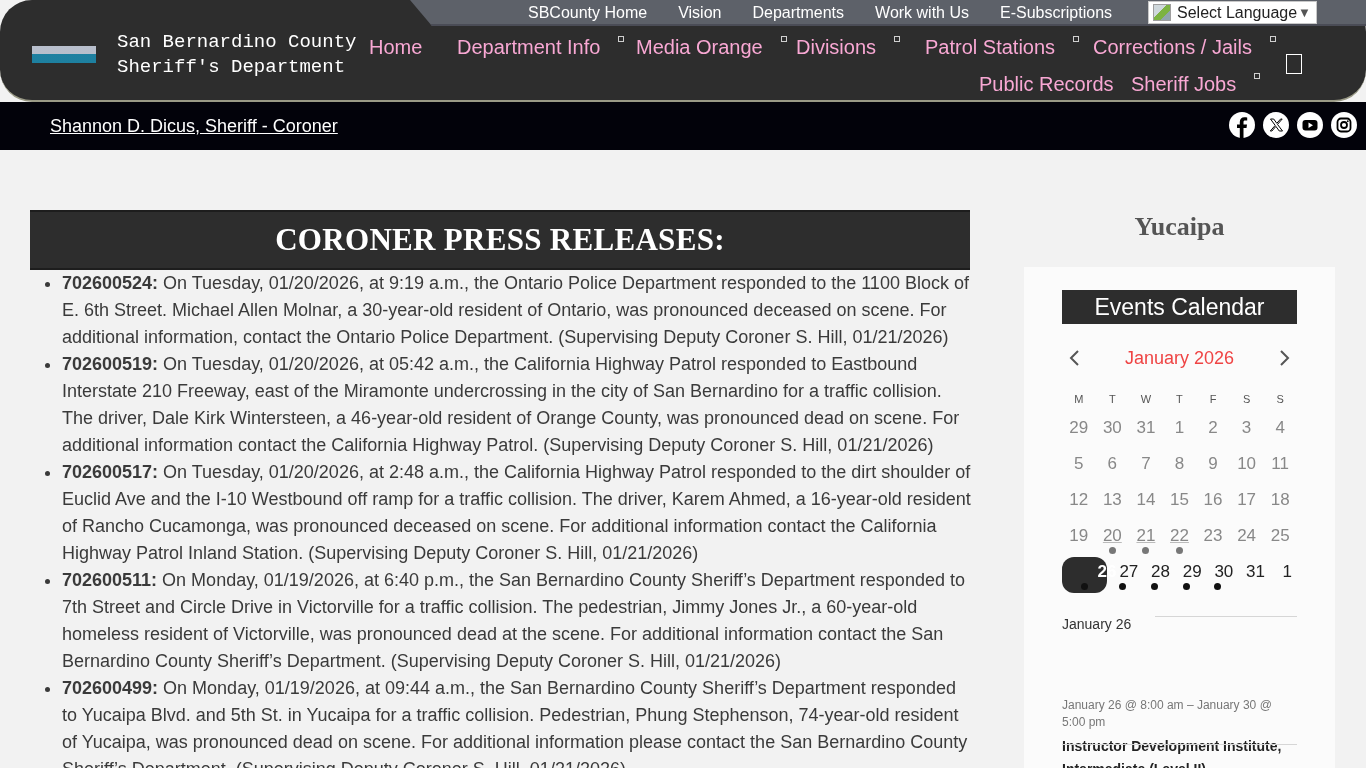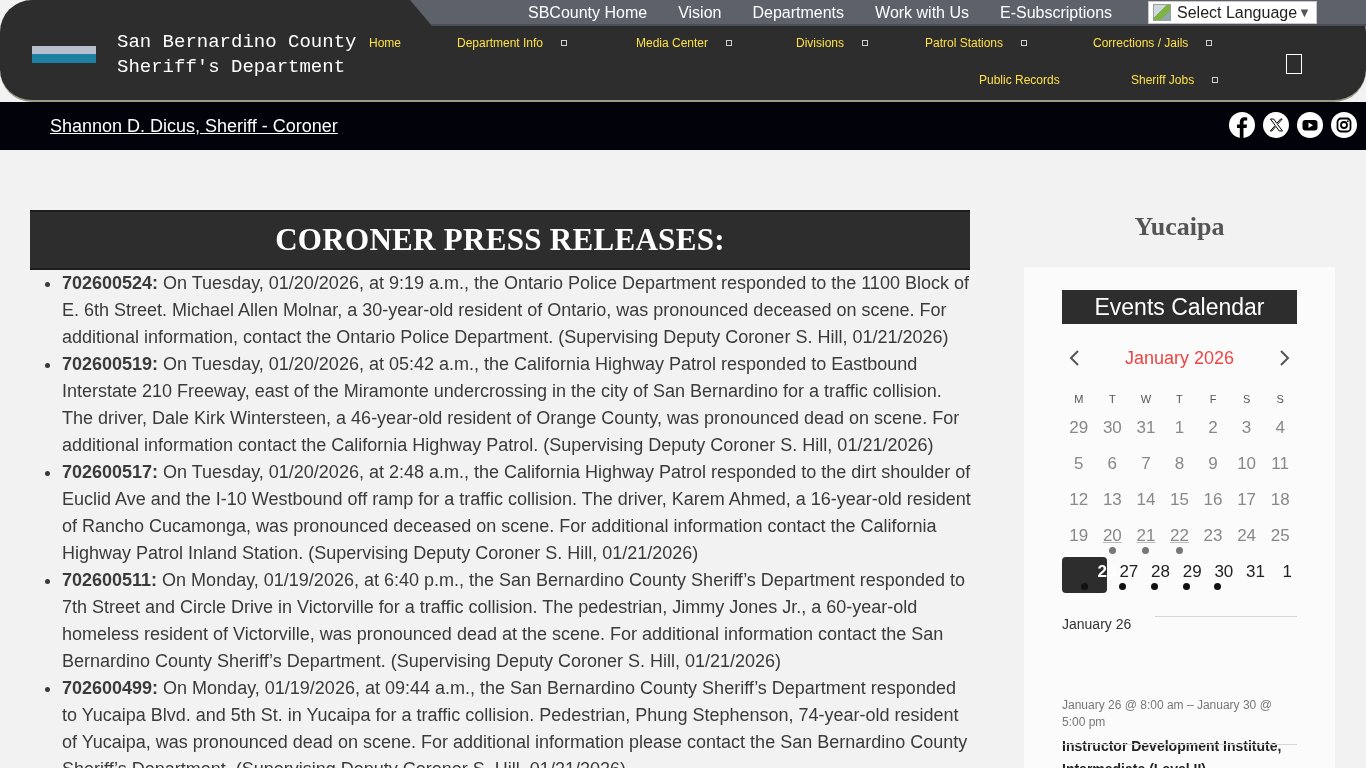--- a/index.html
+++ b/index.html
@@ -14,21 +14,21 @@
     .util-link { color: #ffffff; font-size: 16px; text-decoration: none; margin-right: 31px; white-space: nowrap; }
     .lang-select { position: absolute; left: 1148px; top: 1px; width: 169px; height: 23px; background: #ffffff; border: 1px solid #c8c8c8; display: flex; align-items: center; padding-left: 4px; }
     .lang-icon { width: 18px; height: 17px; background: linear-gradient(135deg, #cfd8dc 0 40%, #7cb342 40% 70%, #90a4ae 70%); border: 1px solid #9e9e9e; margin-right: 6px; }
     .lang-label { font-size: 16px; color: #222; }
     .lang-caret { font-size: 13px; color: #555; margin-left: 1px; }
 
     .logo { position: absolute; left: 32px; top: 46px; width: 64px; height: 17px; background: linear-gradient(180deg, #d0d8e8 0 45%, #1b8fb5 45% 100%); opacity: 0.85; }
     .brand { position: absolute; left: 117px; top: 30px; font-family: Liberation Mono, monospace; color: #ffffff; font-size: 19px; line-height: 25px; }
 
     .main-nav { position: absolute; top: 26px; left: 0; width: 1366px; height: 74px; }
-    .nav-item { position: absolute; color: #fde047; font-size: 12px; white-space: nowrap; display: flex; align-items: center; text-decoration: none; }
+    .nav-item { position: absolute; color: #f9a8d4; font-size: 20px; white-space: nowrap; display: flex; align-items: flex-start; text-decoration: none; }
     .nav-caret { display: inline-block; width: 6px; height: 6px; border: 1px solid #cfcfcf; margin-left: 18px; }
     .menu-toggle { position: absolute; left: 1286px; top: 54px; width: 16px; height: 20px; border: 1.5px solid #ffffff; }
 
     
     .sheriff-bar { position: absolute; top: 102px; left: 0; width: 1366px; height: 48px; background: #02020a; }
     .sheriff-link { position: absolute; left: 50px; top: 14px; color: #ffffff; font-size: 18px; text-decoration: underline; }
     .socials { position: absolute; right: 9px; top: 10px; display: flex; gap: 8px; }
     .social { width: 26px; height: 26px; border-radius: 50%; background: #ffffff; display: flex; align-items: center; justify-content: center; }
     .social svg { display: block; }
 
@@ -47,21 +47,21 @@
     .month-nav { position: absolute; left: 38px; top: 76px; width: 235px; height: 30px; display: flex; align-items: center; justify-content: space-between; }
     .month-arrow { width: 24px; height: 24px; display: flex; align-items: center; justify-content: center; color: #555; }
     .month-label { font-size: 18px; color: #ef4444; }
     .cal-grid { position: absolute; left: 38px; top: 118px; width: 235px; }
     .dow-row { display: flex; height: 28px; align-items: center; }
     .dow { width: 33.57px; text-align: center; font-size: 11px; color: #555; }
     .week-row { display: flex; height: 36px; }
     .day { width: 33.57px; height: 36px; position: relative; display: flex; justify-content: center; padding-top: 5px; font-size: 17px; color: #888; }
     .day.current-month { color: #888; }
     .day.future { color: #222; padding-left: 12px; }
-    .day.today { background: #2d2d2d; color: #ffffff; font-weight: bold; border-radius: 4px; height: 36px; padding-left: 45px; }
+    .day.today { background: #2d2d2d; color: #ffffff; font-weight: bold; border-radius: 12px; height: 36px; padding-left: 45px; }
     .day .dot { position: absolute; bottom: 3px; left: 50%; margin-left: -3.5px; width: 7px; height: 7px; border-radius: 50%; background: #777; }
     .day.future .dot, .day.today .dot { background: #111; }
     .day-num { display: block; }
     .day-num.underline { text-decoration: underline; text-decoration-color: #bbb; }
 
     .day-divider { position: absolute; left: 38px; top: 349px; width: 235px; display: flex; }
     .day-divider-label { font-size: 14px; color: #333; white-space: nowrap; margin-right: 24px; }
     .day-divider-line { flex: 1; height: 1px; background: #d6d6d6; }
     .event { position: absolute; left: 38px; width: 235px; margin-top: 48px; }
     .event-time { font-size: 12px; color: #777; line-height: 17px; }
@@ -94,21 +94,21 @@
 
   <div class="main-nav">
     <a class="nav-item" style="left:369px; top:10px;">
       <span>Home</span>
     </a>
     <a class="nav-item" style="left:457px; top:10px;">
       <span>Department Info</span>
       <span class="nav-caret"></span>
     </a>
     <a class="nav-item" style="left:636px; top:10px;">
-      <span>Media Center</span>
+      <span>Media Orange</span>
       <span class="nav-caret"></span>
     </a>
     <a class="nav-item" style="left:796px; top:10px;">
       <span>Divisions</span>
       <span class="nav-caret"></span>
     </a>
     <a class="nav-item" style="left:925px; top:10px;">
       <span>Patrol Stations</span>
       <span class="nav-caret"></span>
     </a>

